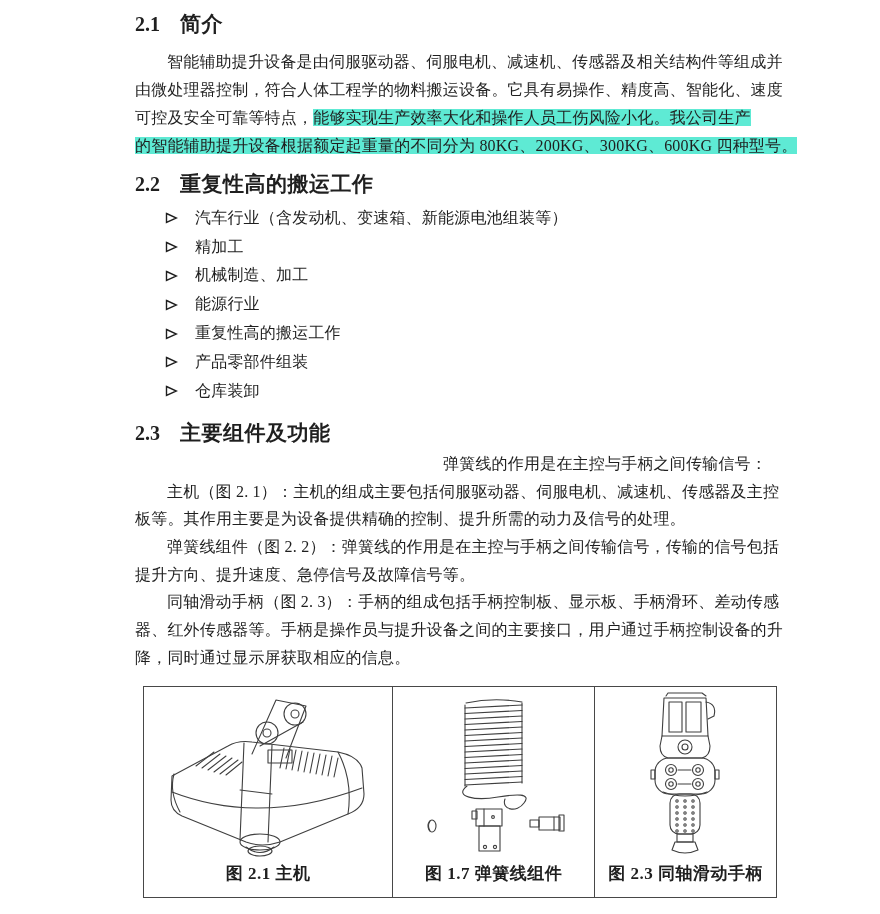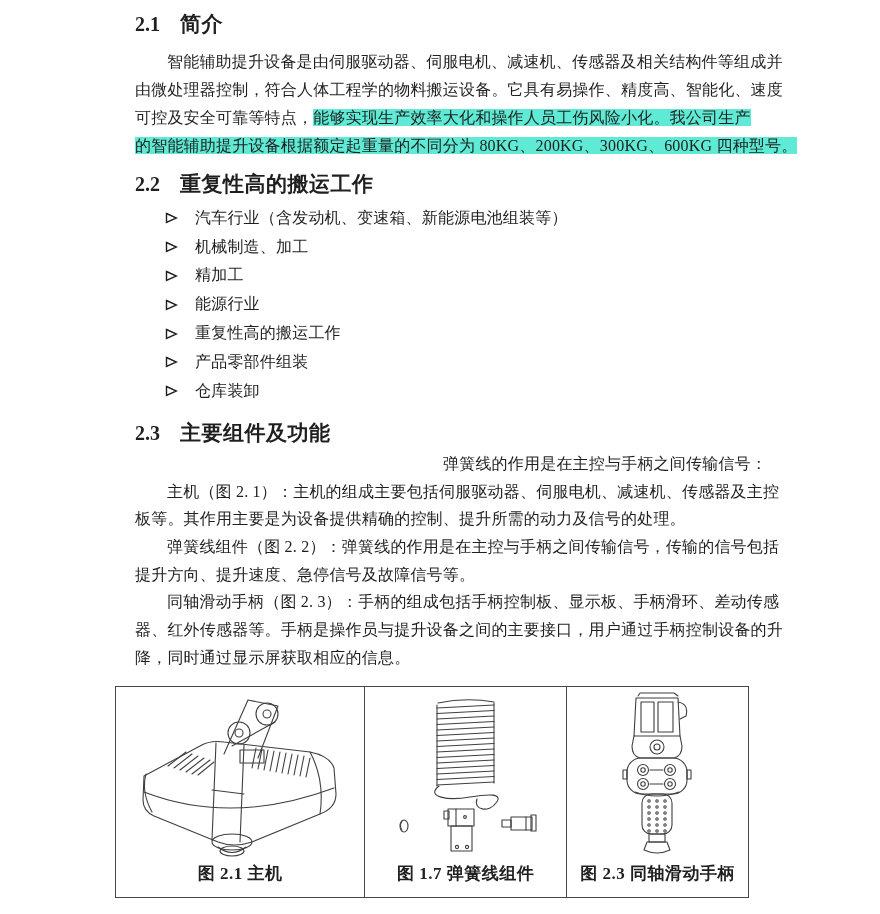--- a/index.html
+++ b/index.html
@@ -22,21 +22,21 @@
   .hl{background:#5eead4;}
 
   
   .ul{display:flex;flex-direction:column;}
   .li{height:28.8px;display:flex;align-items:center;font-size:16px;letter-spacing:0.2px;}
   .li .bullet{width:30px;margin-left:30px;display:flex;align-items:center;}
   .li .bullet svg{display:block;}
 
   
   .figtable{
-    position:absolute;left:115px;top:686px;width:634px;height:212px;
+    position:absolute;left:143px;top:686px;width:634px;height:212px;
     border:1px solid #474747;box-sizing:border-box;display:flex;background:#ffffff;
   }
   .cell{display:flex;flex-direction:column;box-sizing:border-box;}
   .cell.c1{width:248px;}
   .cell.c2{width:202px;border-left:1px solid #474747;}
   .cell.c3{width:182px;border-left:1px solid #474747;}
   .art{flex:1;display:flex;align-items:center;justify-content:center;overflow:hidden;padding-top:4px;}
   .cap{height:38px;line-height:30px;text-align:center;font-weight:bold;font-size:17px;letter-spacing:0.5px;}
 
   .drawing{stroke:#3f3f3f;fill:none;stroke-width:1.1;stroke-linejoin:round;stroke-linecap:round;}
@@ -69,29 +69,29 @@
           </svg>
         </span>
       <span>汽车行业（含发动机、变速箱、新能源电池组装等）</span>
     </div>
     <div class="li">
       <span class="bullet">
           <svg width="13" height="12" viewBox="0 0 13 12">
             <polygon points="1.5,1.5 11.5,6 1.5,10.5" fill="none" stroke="#1f1f1f" stroke-width="1.4"></polygon>
           </svg>
         </span>
+      <span>精加工</span>
+    </div>
+    <div class="li">
+      <span class="bullet">
+          <svg width="13" height="12" viewBox="0 0 13 12">
+            <polygon points="1.5,1.5 11.5,6 1.5,10.5" fill="none" stroke="#1f1f1f" stroke-width="1.4"></polygon>
+          </svg>
+        </span>
       <span>机械制造、加工</span>
-    </div>
-    <div class="li">
-      <span class="bullet">
-          <svg width="13" height="12" viewBox="0 0 13 12">
-            <polygon points="1.5,1.5 11.5,6 1.5,10.5" fill="none" stroke="#1f1f1f" stroke-width="1.4"></polygon>
-          </svg>
-        </span>
-      <span>精加工</span>
     </div>
     <div class="li">
       <span class="bullet">
           <svg width="13" height="12" viewBox="0 0 13 12">
             <polygon points="1.5,1.5 11.5,6 1.5,10.5" fill="none" stroke="#1f1f1f" stroke-width="1.4"></polygon>
           </svg>
         </span>
       <span>能源行业</span>
     </div>
     <div class="li">

